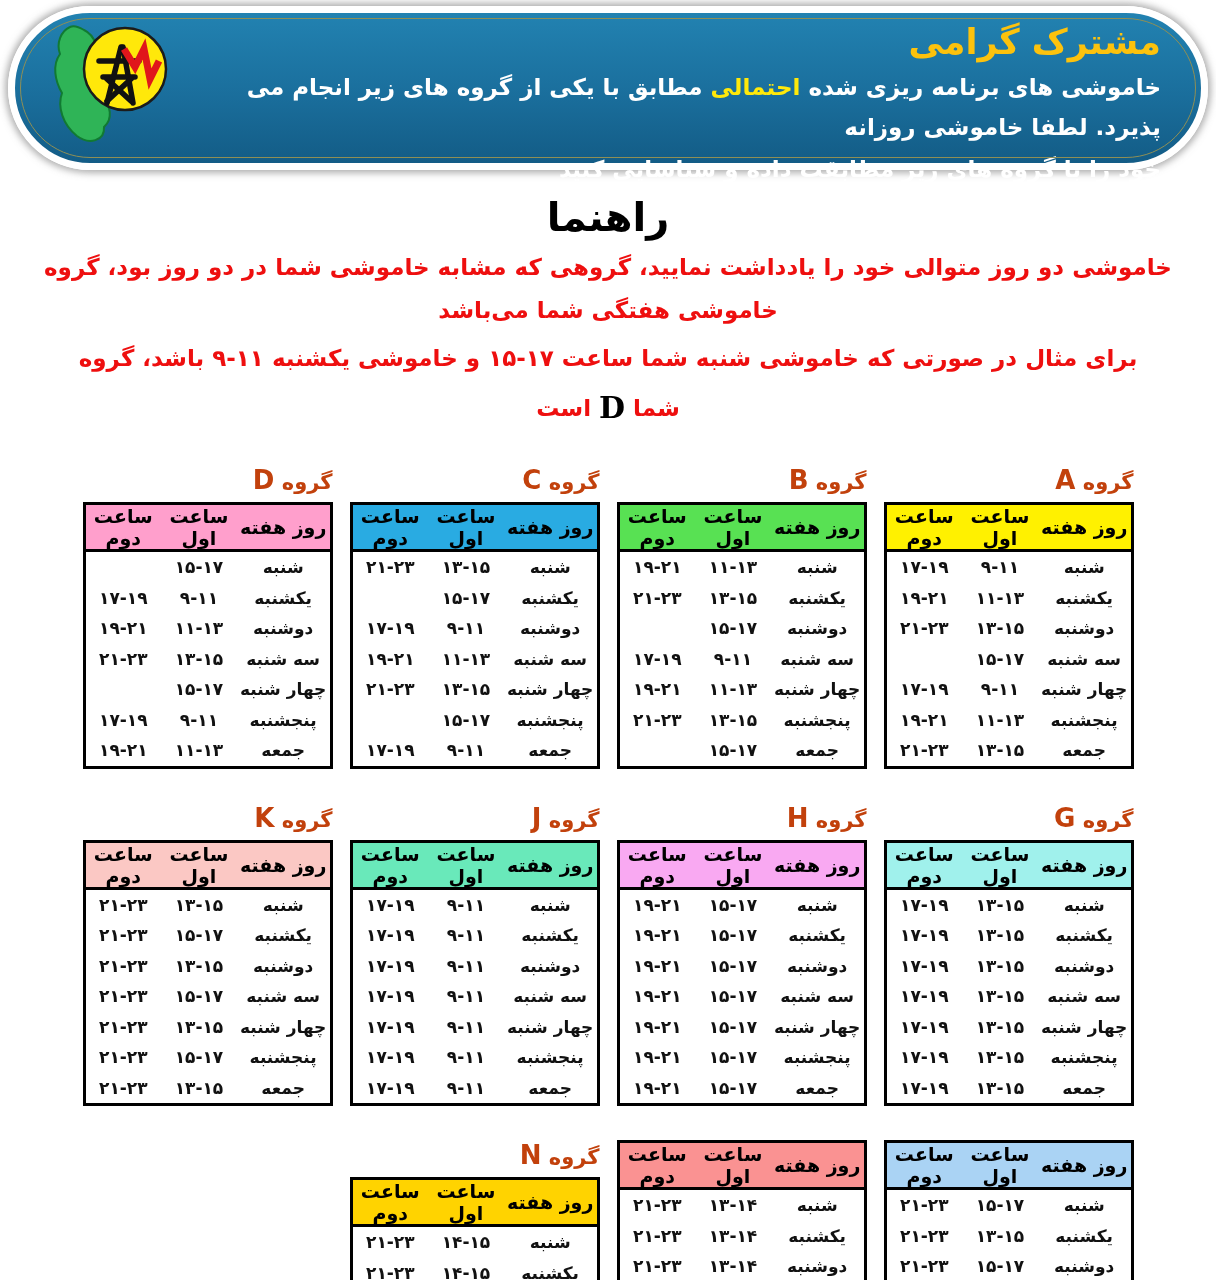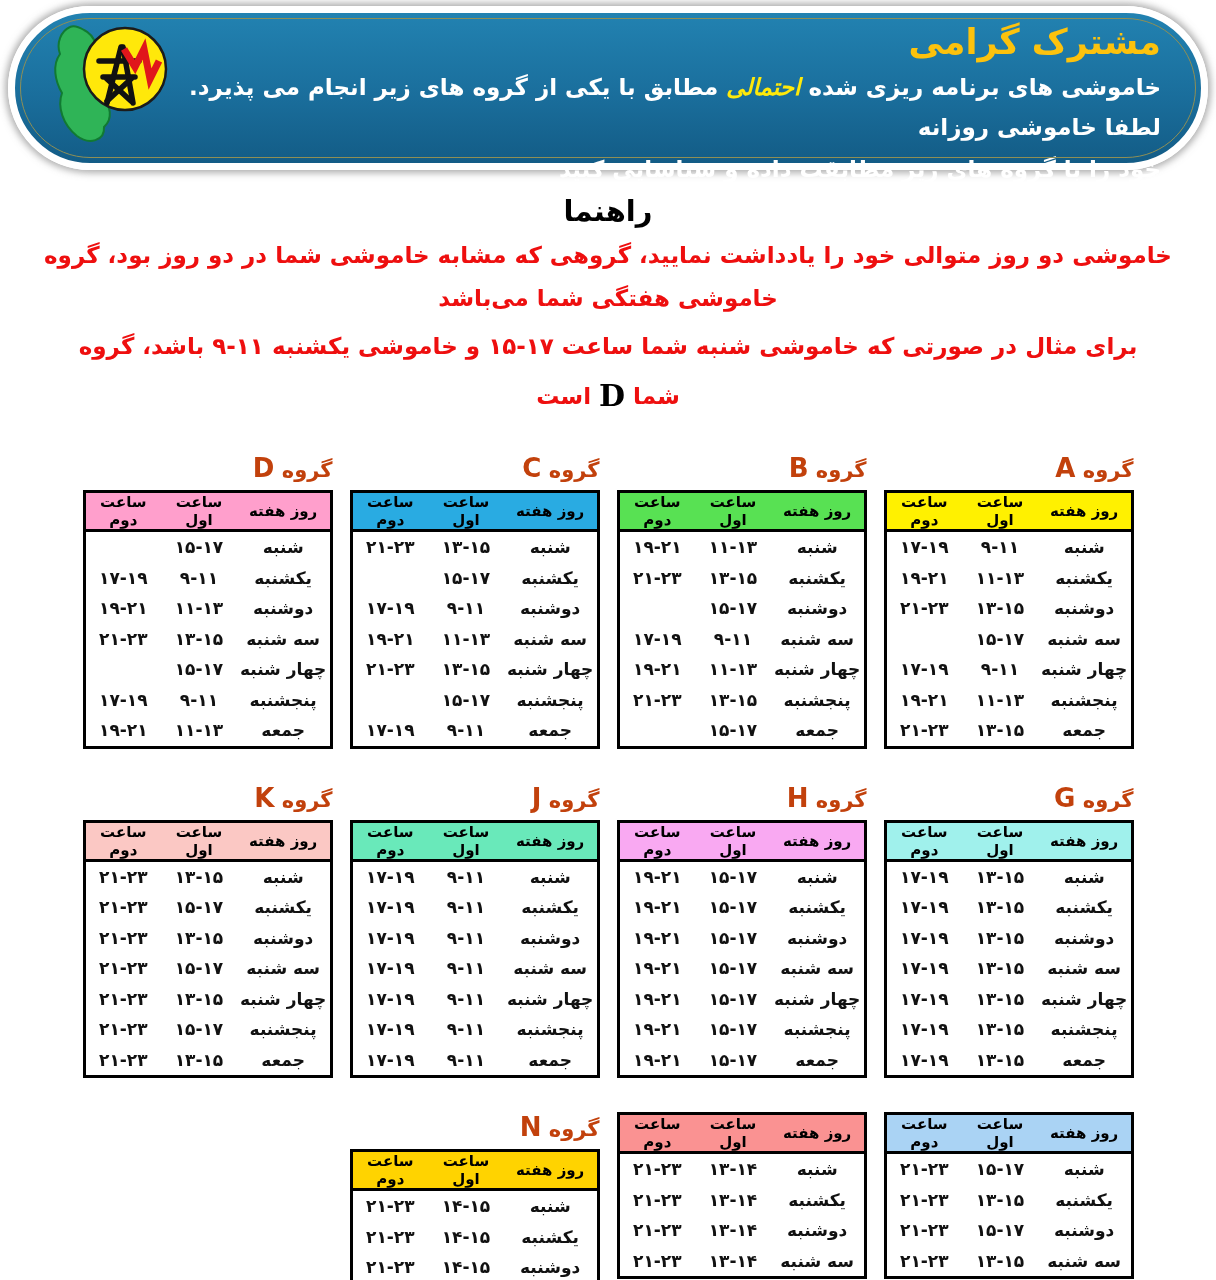--- a/index.html
+++ b/index.html
@@ -15,42 +15,42 @@
     box-shadow:0 0 7px 3px rgba(110,110,110,.55);
   }
   .banner::before{
     content:"";position:absolute;inset:5px;border:1px solid #8f8f55;
     border-radius:80px;pointer-events:none;
   }
   .logo{position:absolute;left:22px;top:8px;width:142px;height:134px;}
   .banner-text{padding:8px 40px 0 160px;}
   .banner-title{font-size:35px;font-weight:bold;color:#fcc20d;line-height:1.25;}
   .banner-line{margin:2px 0 0 0;font-size:23px;font-weight:bold;color:#ffffff;line-height:1.75;}
-  .hl{color:#ffe90a;font-style:italic;}
+  .hl{color:#ffe90a;}
   
-  .guide-heading{margin:24px 0 2px 0;text-align:center;font-size:29px;font-weight:bold;color:#000;}
+  .guide-heading{margin:24px 0 2px 0;text-align:center;font-size:40px;font-weight:bold;color:#000;}
   .guide-line{margin:6px 30px 0 30px;text-align:center;font-size:23px;font-weight:bold;color:#ee0f0f;line-height:1.85;}
   .guide-letter{
     font-family:"DejaVu Serif",serif;font-size:30px;font-weight:bold;color:#000;
     padding:0 8px;vertical-align:-2px;
   }
   
   .grid{
     margin-top:30px;display:grid;grid-template-columns:repeat(4,250px);
     column-gap:17px;row-gap:34px;justify-content:center;direction:rtl;
   }
   .group{width:250px;}
   .group-title{text-align:right;font-size:21px;font-weight:bold;color:#c2410c;margin-bottom:7px;}
   .g-letter{font-size:26px;font-weight:bold;}
   table.sched{
     width:250px;border-collapse:collapse;border:3px solid #000;background:#fff;
     table-layout:fixed;
   }
   table.sched th{
-    height:31px;font-size:15px;font-weight:bold;color:#000;
+    height:31px;font-size:19px;font-weight:bold;color:#000;
     border-bottom:3px solid #000;vertical-align:middle;padding:0;
   }
   table.sched th:nth-child(1){width:38%;}
   table.sched th:nth-child(2){width:31%;}
   table.sched th:nth-child(3){width:31%;}
   table.sched td{
     height:30.5px;font-size:17px;font-weight:bold;color:#111;
     text-align:center;vertical-align:middle;padding:0;
   }
   td.hour{direction:ltr;unicode-bidi:isolate;letter-spacing:0.5px;}

